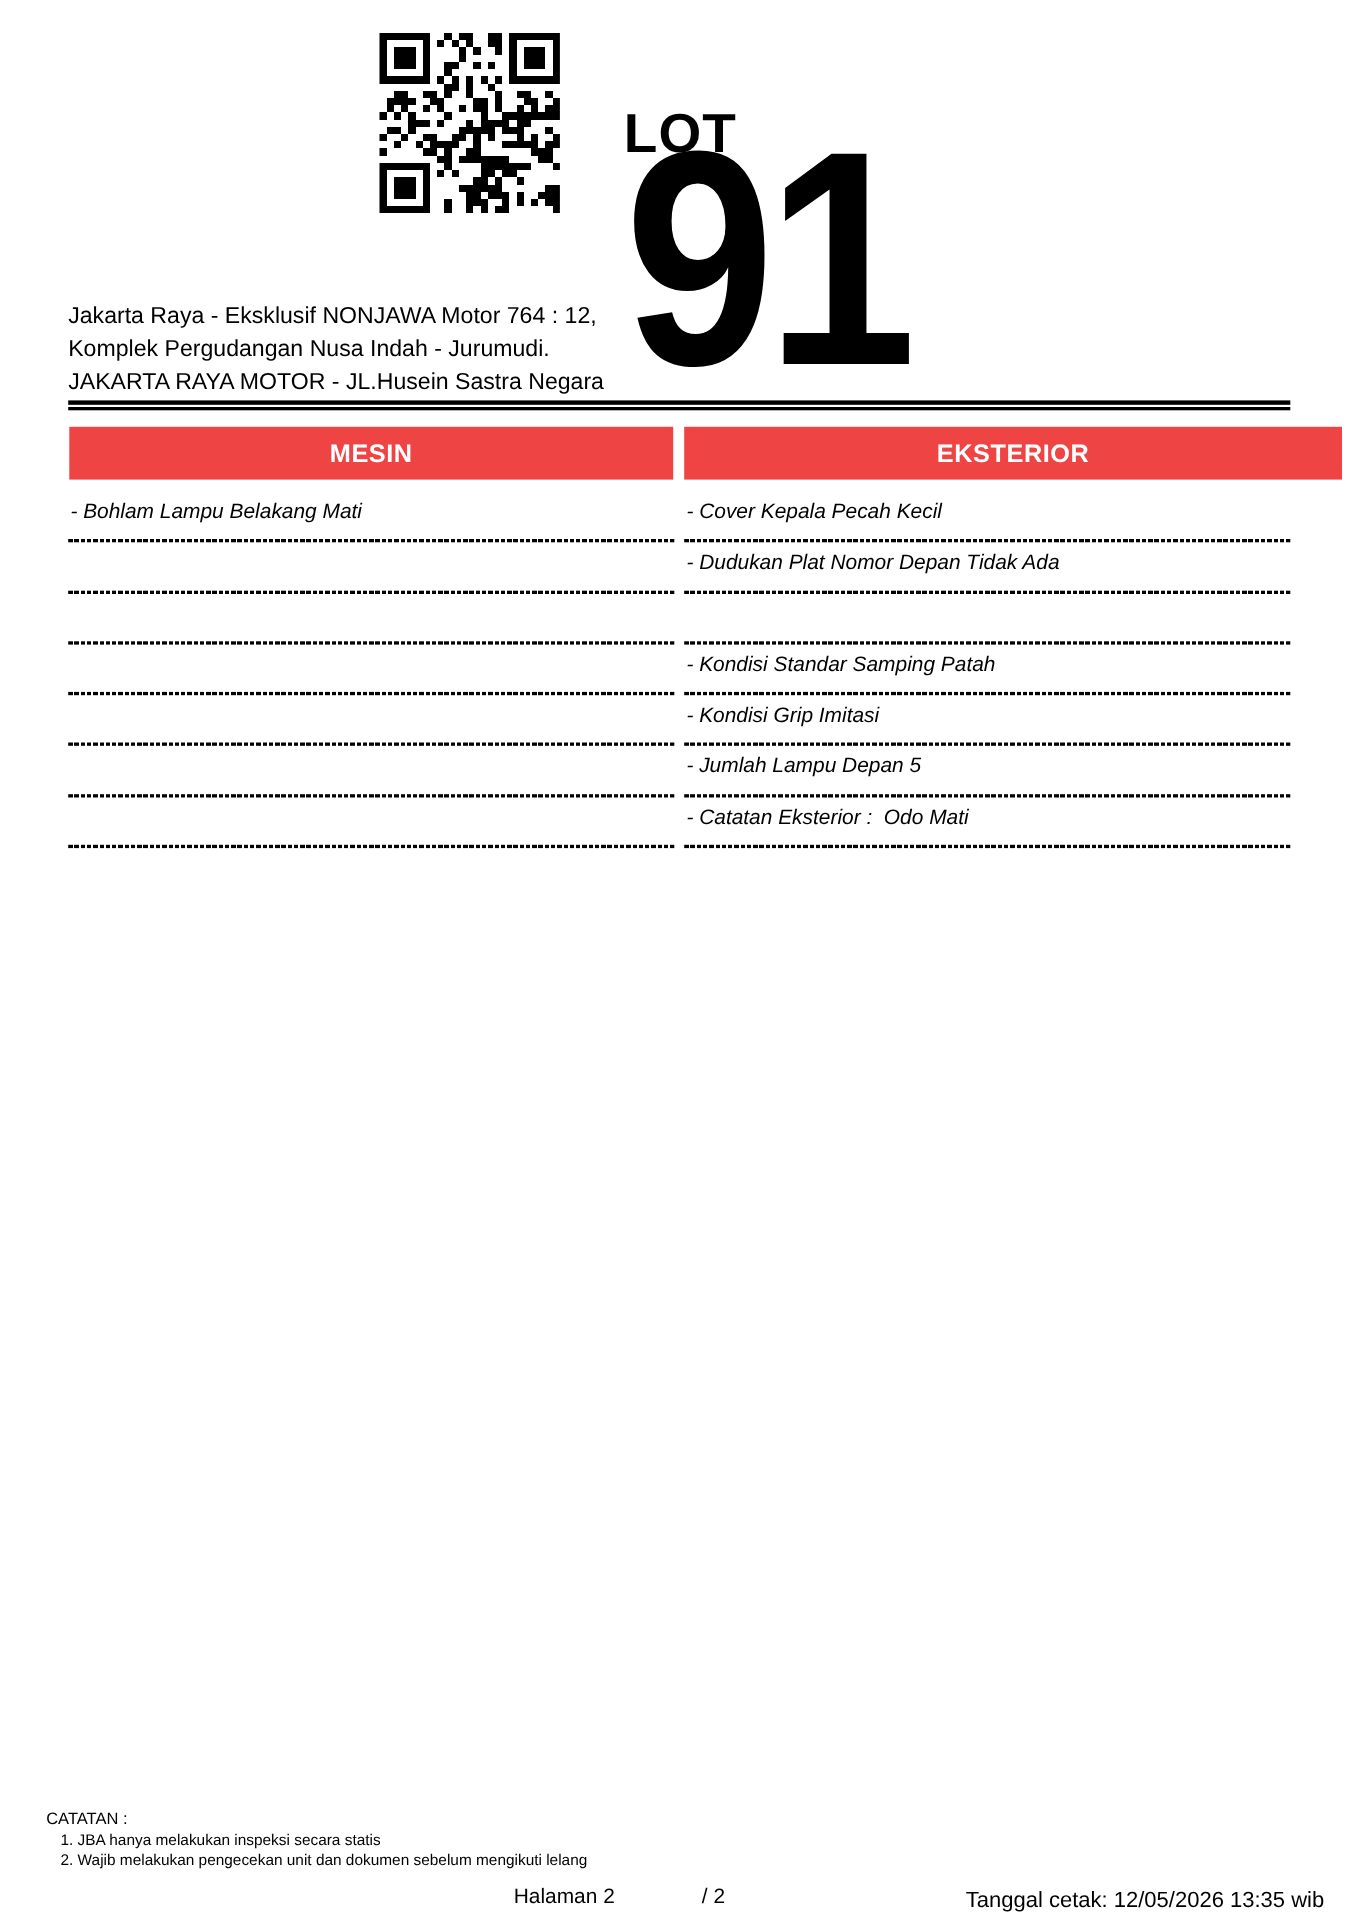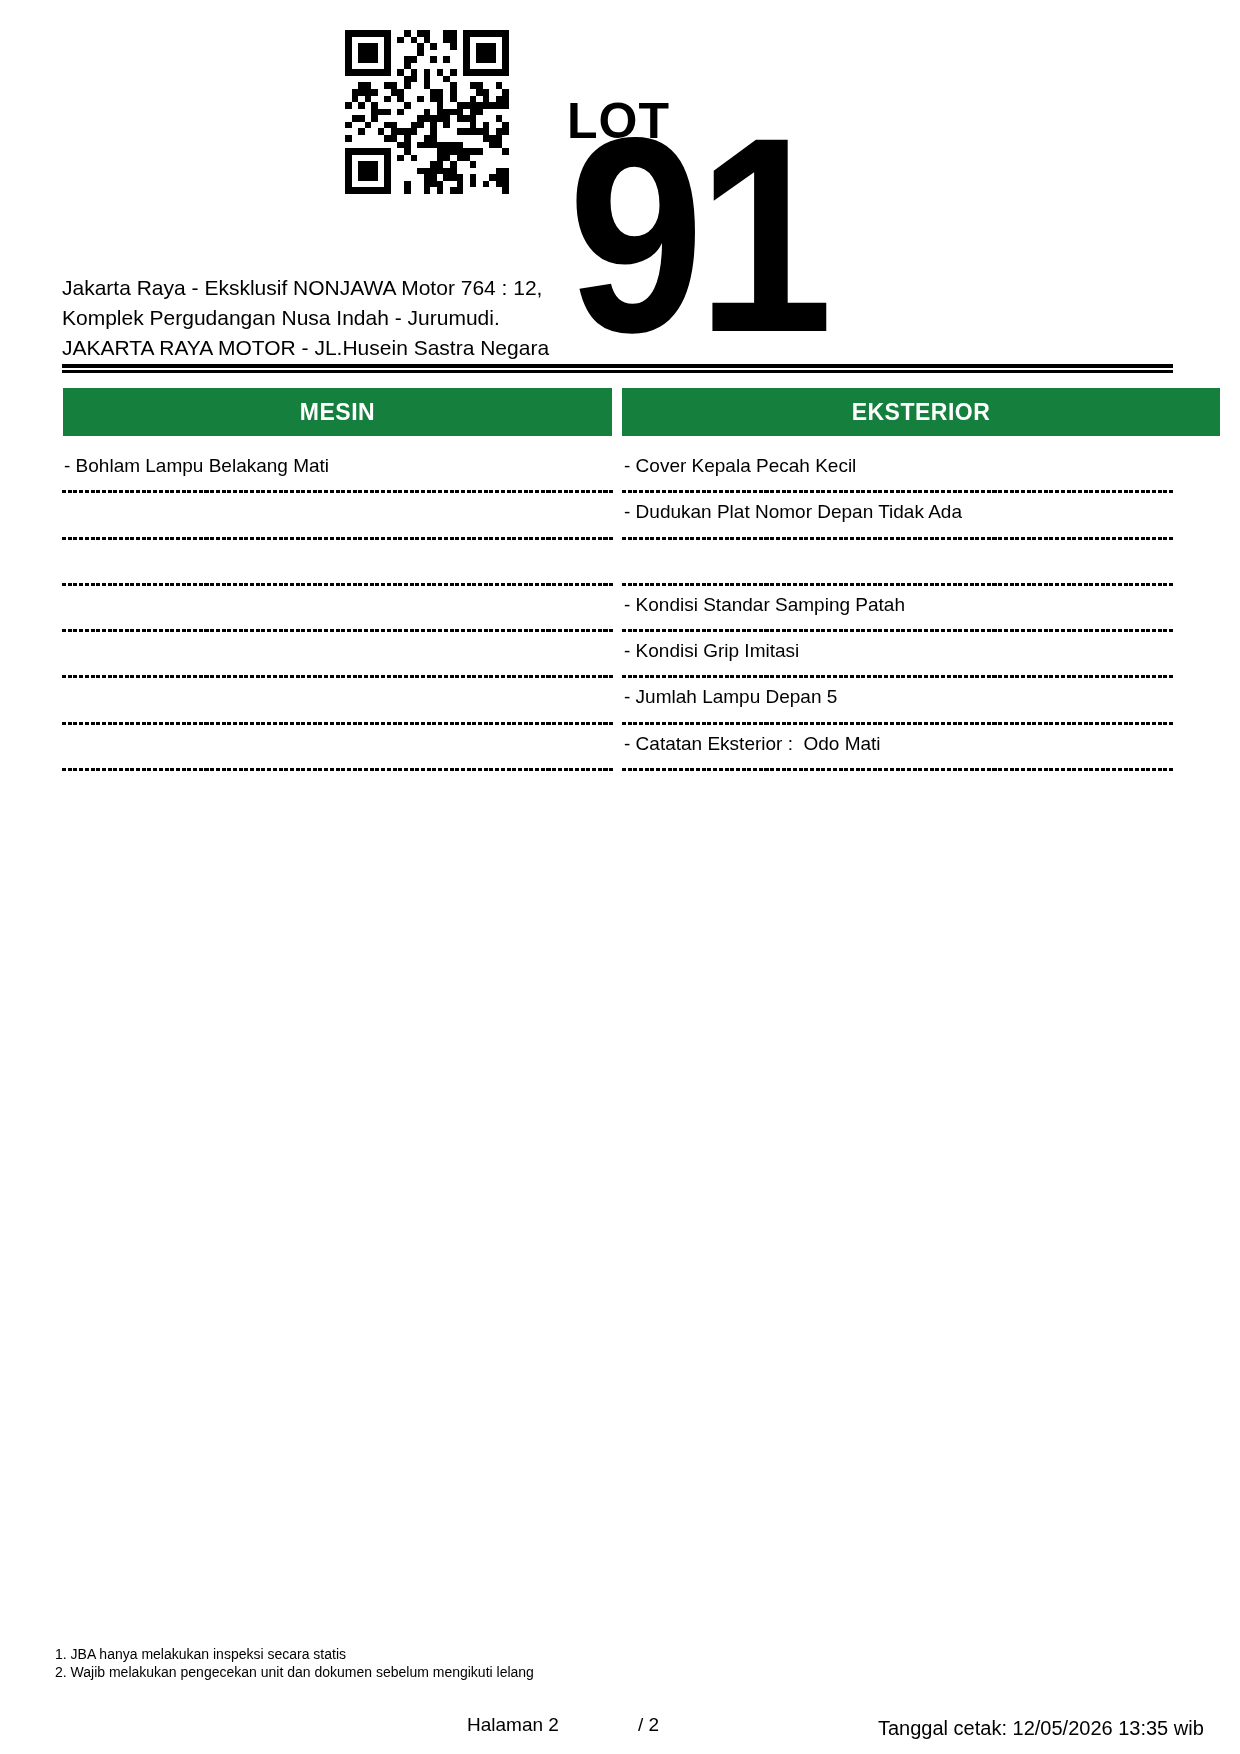--- a/index.html
+++ b/index.html
@@ -13,31 +13,31 @@
   .lot-number{
     position:absolute;left:568px;top:96px;font-size:278px;font-weight:bold;line-height:1;
     letter-spacing:-8px;transform:scaleX(0.88);transform-origin:left top;white-space:nowrap;
   }
   .address{position:absolute;left:62px;top:273px;font-size:21px;line-height:30px;}
   .double-rule{
     position:absolute;left:62px;top:364px;width:1111px;height:2px;
     border-top:4px solid #000;border-bottom:3px solid #000;
   }
   .bar{
-    position:absolute;top:388px;height:48px;background:#15803d;color:#fff;
+    position:absolute;top:388px;height:48px;background:#ef4444;color:#fff;
     display:flex;align-items:center;justify-content:center;
     font-size:23px;font-weight:bold;letter-spacing:0.5px;
   }
   .bar-left{left:63px;width:549px;}
   .bar-right{left:622px;width:598px;}
   .col{position:absolute;top:447px;width:551px;}
   .col-left{left:62px;}
   .col-right{left:622px;}
   .row{position:relative;height:46.3px;font-size:19px;padding-top:8px;box-sizing:border-box;}
-  .row-text{white-space:pre-wrap;padding-left:2px;display:block;}
+  .row-text{white-space:pre-wrap;padding-left:2px;display:block;font-style:italic;}
   .dots{
     position:absolute;left:0;right:0;bottom:0;height:3px;
     background:repeating-linear-gradient(90deg,#000 0 4px,transparent 4px 5.7px);
   }
   .notes{position:absolute;left:42px;top:1645px;font-size:14px;line-height:18px;}
   .notes-title{font-size:15px;}
   .note{padding-left:13px;}
   .page-label{position:absolute;left:467px;top:1714px;font-size:19px;}
   .page-total{position:absolute;left:638px;top:1714px;font-size:19px;}
   .print-date{position:absolute;left:878px;top:1717px;font-size:20px;}
@@ -418,20 +418,21 @@
       <span class="row-text">- Jumlah Lampu Depan 5</span>
       <span class="dots"></span>
     </div>
     <div class="row">
       <span class="row-text">- Catatan Eksterior :  Odo Mati</span>
       <span class="dots"></span>
     </div>
   </div>
 
   <div class="notes">
+    <div class="notes-title">CATATAN :</div>
     <div class="note">1. JBA hanya melakukan inspeksi secara statis</div>
     <div class="note">2. Wajib melakukan pengecekan unit dan dokumen sebelum mengikuti lelang</div>
   </div>
 
   <div class="page-label">Halaman 2</div>
   <div class="page-total">/ 2</div>
   <div class="print-date">Tanggal cetak: 12/05/2026 13:35 wib</div>
 
 </div>
 

